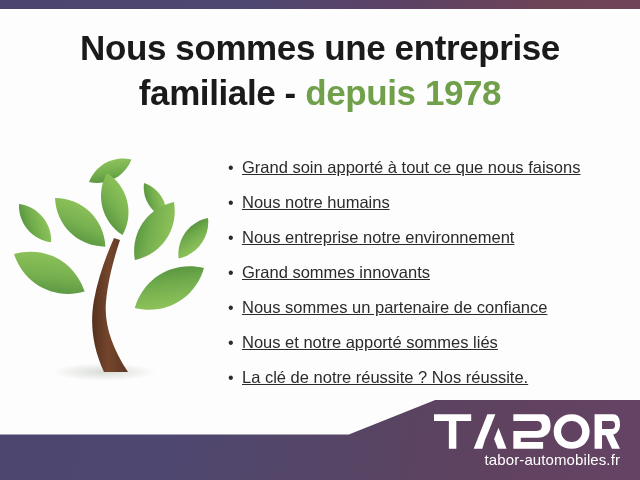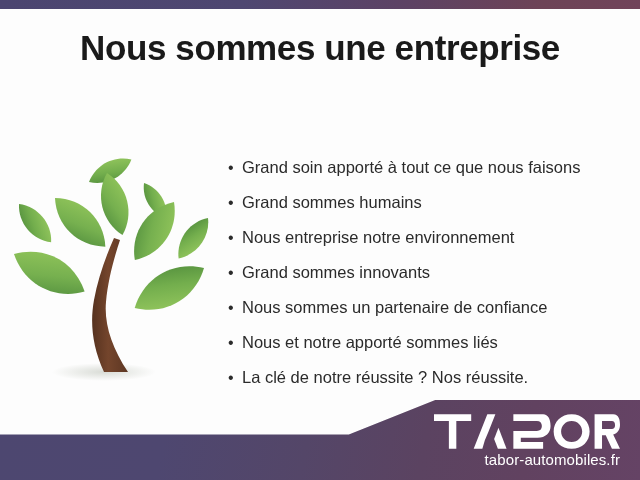--- a/index.html
+++ b/index.html
@@ -86,20 +86,21 @@
     flex: 0 0 14px;
     font-size: 16px;
     line-height: 35px;
     color: #2b2b2b;
     text-align: left;
   }
   .bullet-text {
     flex: 1 1 auto;
     line-height: 35px;
     white-space: nowrap;
+    text-decoration: underline;
   }
 
   
   .footer {
     position: absolute;
     left: 0;
     bottom: 0;
     width: 640px;
     height: 80px;
   }
@@ -147,20 +148,21 @@
 </style>
 </head>
 <body>
 
 <div id="slide">
 
   <div class="top-rule"></div>
 
   <h1 class="headline">
     <span class="hl-line">Nous sommes une entreprise</span>
+    <span class="hl-line"><span class="hl-dash">familiale - </span><span class="hl-green">depuis 1978</span></span>
   </h1>
 
   <div class="tree-wrap">
     <svg viewBox="0 0 212 250" xmlns="http://www.w3.org/2000/svg" aria-hidden="true">
       <defs>
         <linearGradient id="lf" x1="0" y1="0" x2="1" y2="1">
           <stop offset="0%" stop-color="#97c95d"></stop>
           <stop offset="55%" stop-color="#76b04f"></stop>
           <stop offset="100%" stop-color="#4e8b3c"></stop>
         </linearGradient>
@@ -213,21 +215,21 @@
     </svg>
   </div>
 
   <ul class="bullets" style="list-style:none;">
     <li class="bullet-row">
       <span class="bullet-dot">•</span>
       <span class="bullet-text">Grand soin apporté à tout ce que nous faisons</span>
     </li>
     <li class="bullet-row">
       <span class="bullet-dot">•</span>
-      <span class="bullet-text">Grand sommes humains</span>
+      <span class="bullet-text">Nous notre humains</span>
     </li>
     <li class="bullet-row">
       <span class="bullet-dot">•</span>
       <span class="bullet-text">Nous entreprise notre environnement</span>
     </li>
     <li class="bullet-row">
       <span class="bullet-dot">•</span>
       <span class="bullet-text">Grand sommes innovants</span>
     </li>
     <li class="bullet-row">

